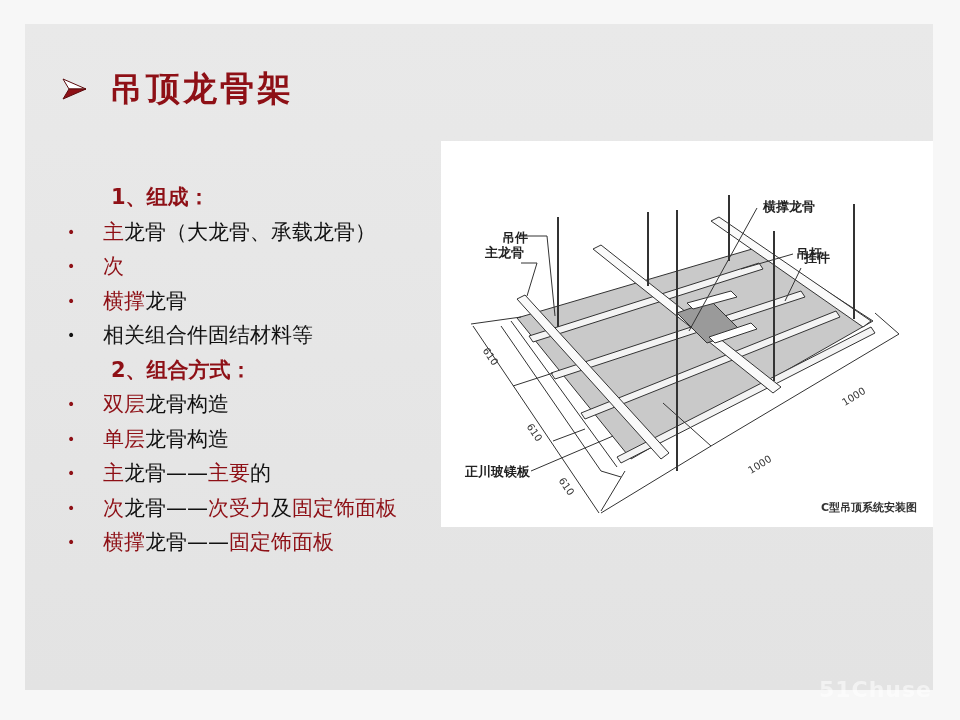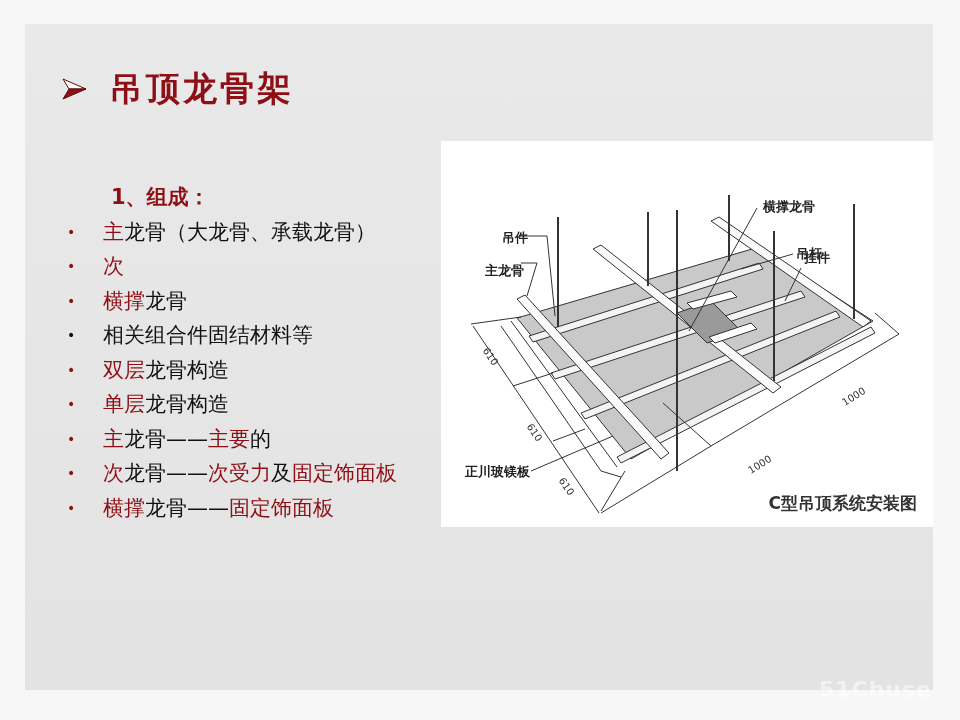--- a/index.html
+++ b/index.html
@@ -36,21 +36,21 @@
   .figure {
     position: absolute; left: 416px; top: 117px; width: 492px; height: 386px;
     background: #ffffff;
   }
   .figure svg { position: absolute; left: 0; top: 0; }
   .fig-label {
     position: absolute; font-size: 13px; font-weight: bold; color: #222;
     white-space: nowrap;
   }
   .fig-caption {
-    position: absolute; right: 16px; bottom: 12px; font-size: 17px;
+    position: absolute; right: 16px; bottom: 12px; font-size: 11px;
     font-weight: bold; color: #333;
   }
   .dim {
     position: absolute; font-size: 10px; color: #333; white-space: nowrap;
     transform-origin: center;
   }
   .watermark {
     position: absolute; right: 28px; bottom: 18px; font-size: 22px;
     font-weight: bold; color: rgba(255,255,255,0.55); letter-spacing: 1px;
   }
@@ -81,20 +81,21 @@
       </div>
       <div class="bullet-row">
         <span class="bullet-dot dot-red">•</span>
         <span class="red">横撑</span>
         <span class="blk">龙骨</span>
       </div>
       <div class="bullet-row">
         <span class="bullet-dot dot-black">•</span>
         <span class="blk">相关组合件固结材料等</span>
       </div>
+      <div class="section-head">2、组合方式：</div>
       <div class="bullet-row">
         <span class="bullet-dot dot-red">•</span>
         <span class="red">双层</span>
         <span class="blk">龙骨构造</span>
       </div>
       <div class="bullet-row">
         <span class="bullet-dot dot-red">•</span>
         <span class="red">单层</span>
         <span class="blk">龙骨构造</span>
       </div>
@@ -175,21 +176,21 @@
         <line x1="112" y1="300" x2="144" y2="288"></line>
         <line x1="160" y1="370" x2="184" y2="330"></line>
         <line x1="160" y1="372" x2="270" y2="305"></line>
         <line x1="270" y1="305" x2="222" y2="262"></line>
         <line x1="270" y1="305" x2="458" y2="193"></line>
         <line x1="458" y1="193" x2="434" y2="172"></line>
       </g>
     </svg>
 
     <span class="fig-label" style="left:49px; top:88px;margin-left:12px;">吊件</span>
-    <span class="fig-label" style="left:44px; top:121px;">主龙骨</span>
+    <span class="fig-label" style="left:44px; top:103px;">主龙骨</span>
     <span class="fig-label" style="left:322px; top:57px;">横撑龙骨</span>
     <span class="fig-label" style="left:355px; top:104px;">吊杆</span>
     <span class="fig-label" style="left:363px; top:108px;">挂件</span>
     <span class="fig-label" style="left:24px; top:322px;text-align:right;">正川玻镁板</span>
 
     <span class="dim" style="left:40px; top:210px; transform: rotate(56deg);">610</span>
     <span class="dim" style="left:84px; top:286px; transform: rotate(56deg);">610</span>
     <span class="dim" style="left:116px; top:340px; transform: rotate(56deg);">610</span>
     <span class="dim" style="left:400px; top:250px; transform: rotate(-32deg);">1000</span>
     <span class="dim" style="left:306px; top:318px; transform: rotate(-32deg);">1000</span>

